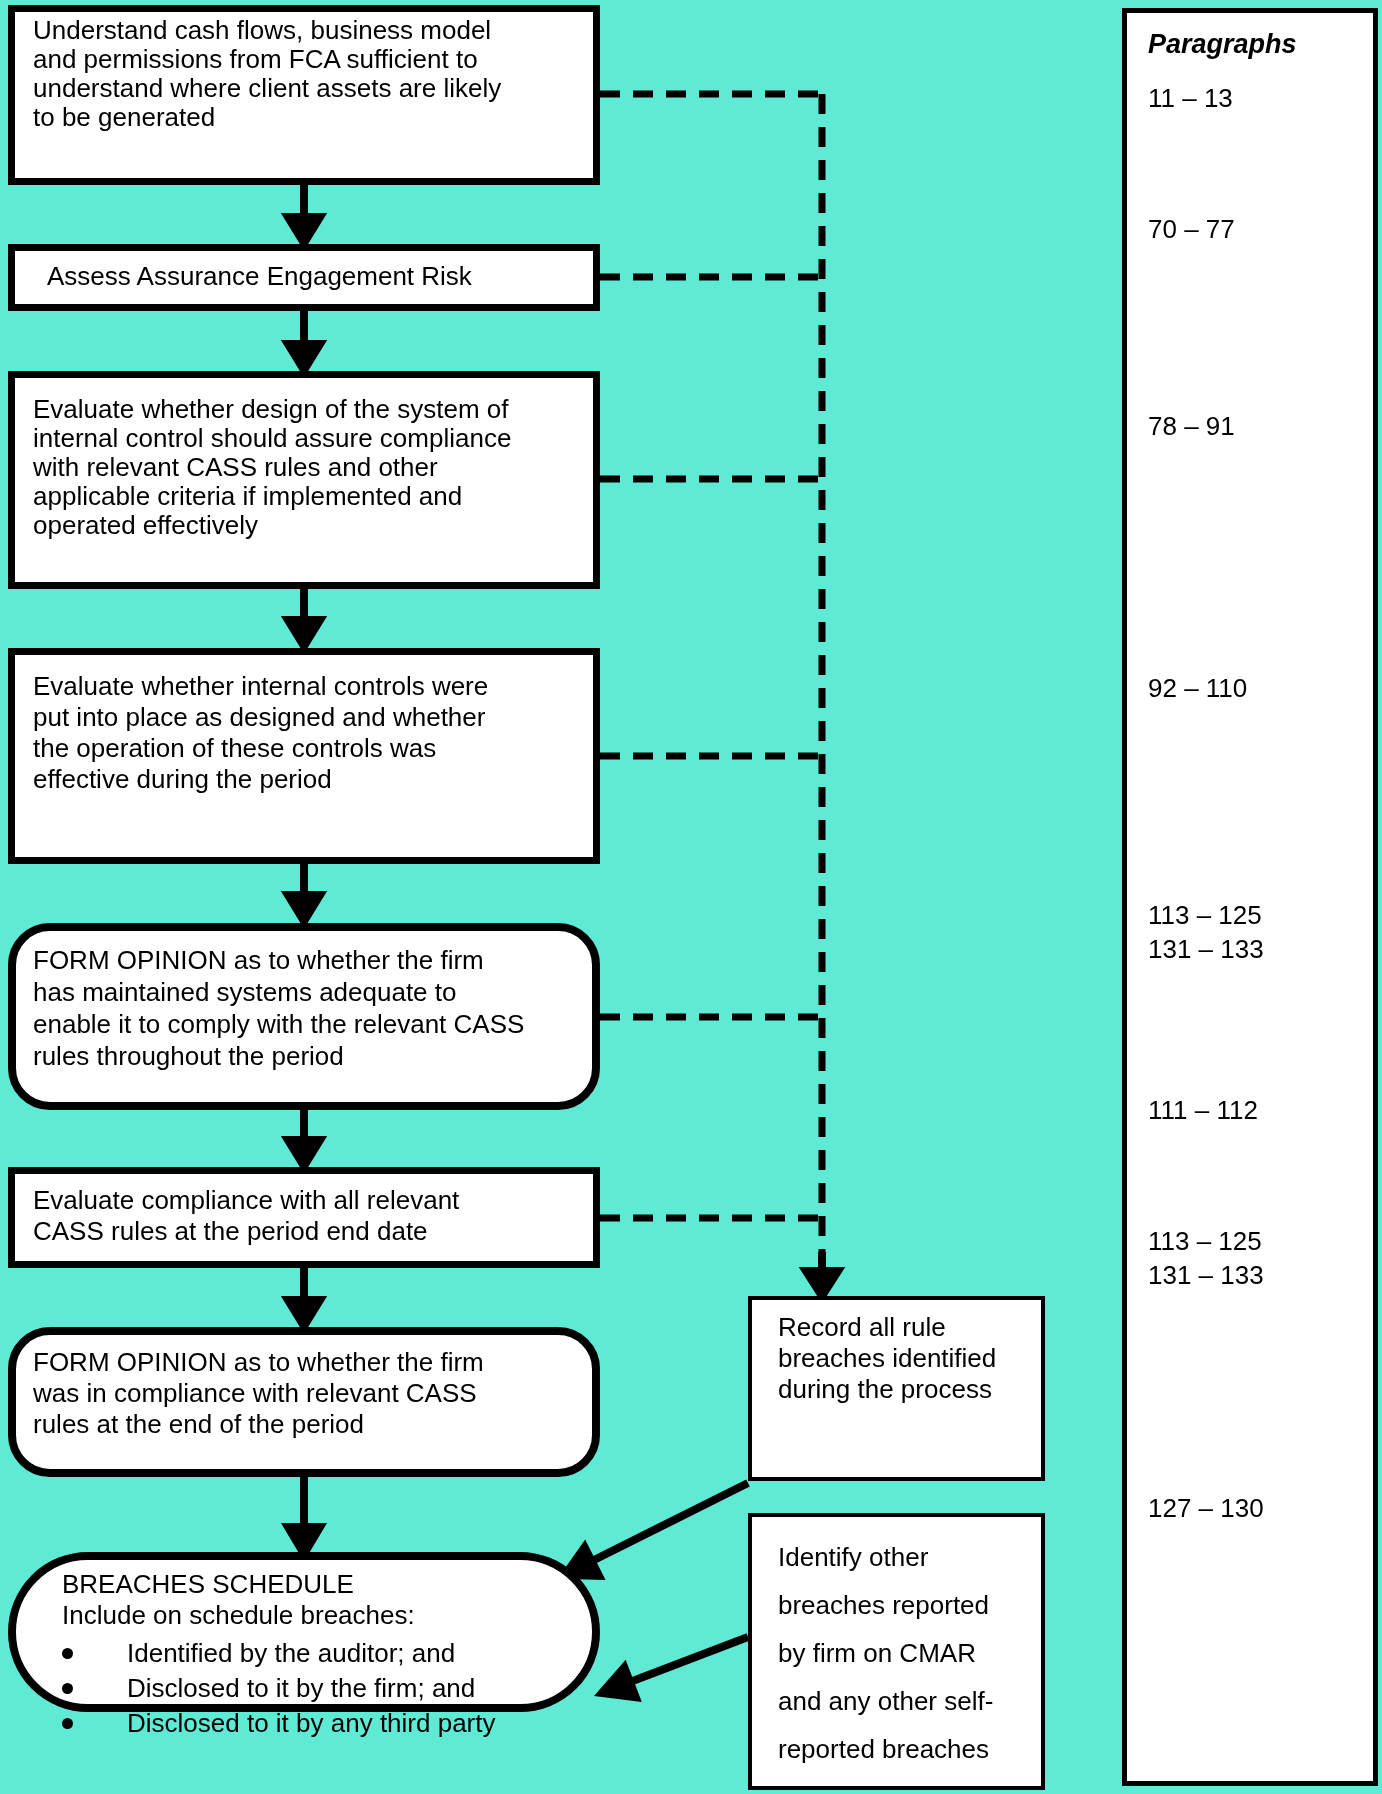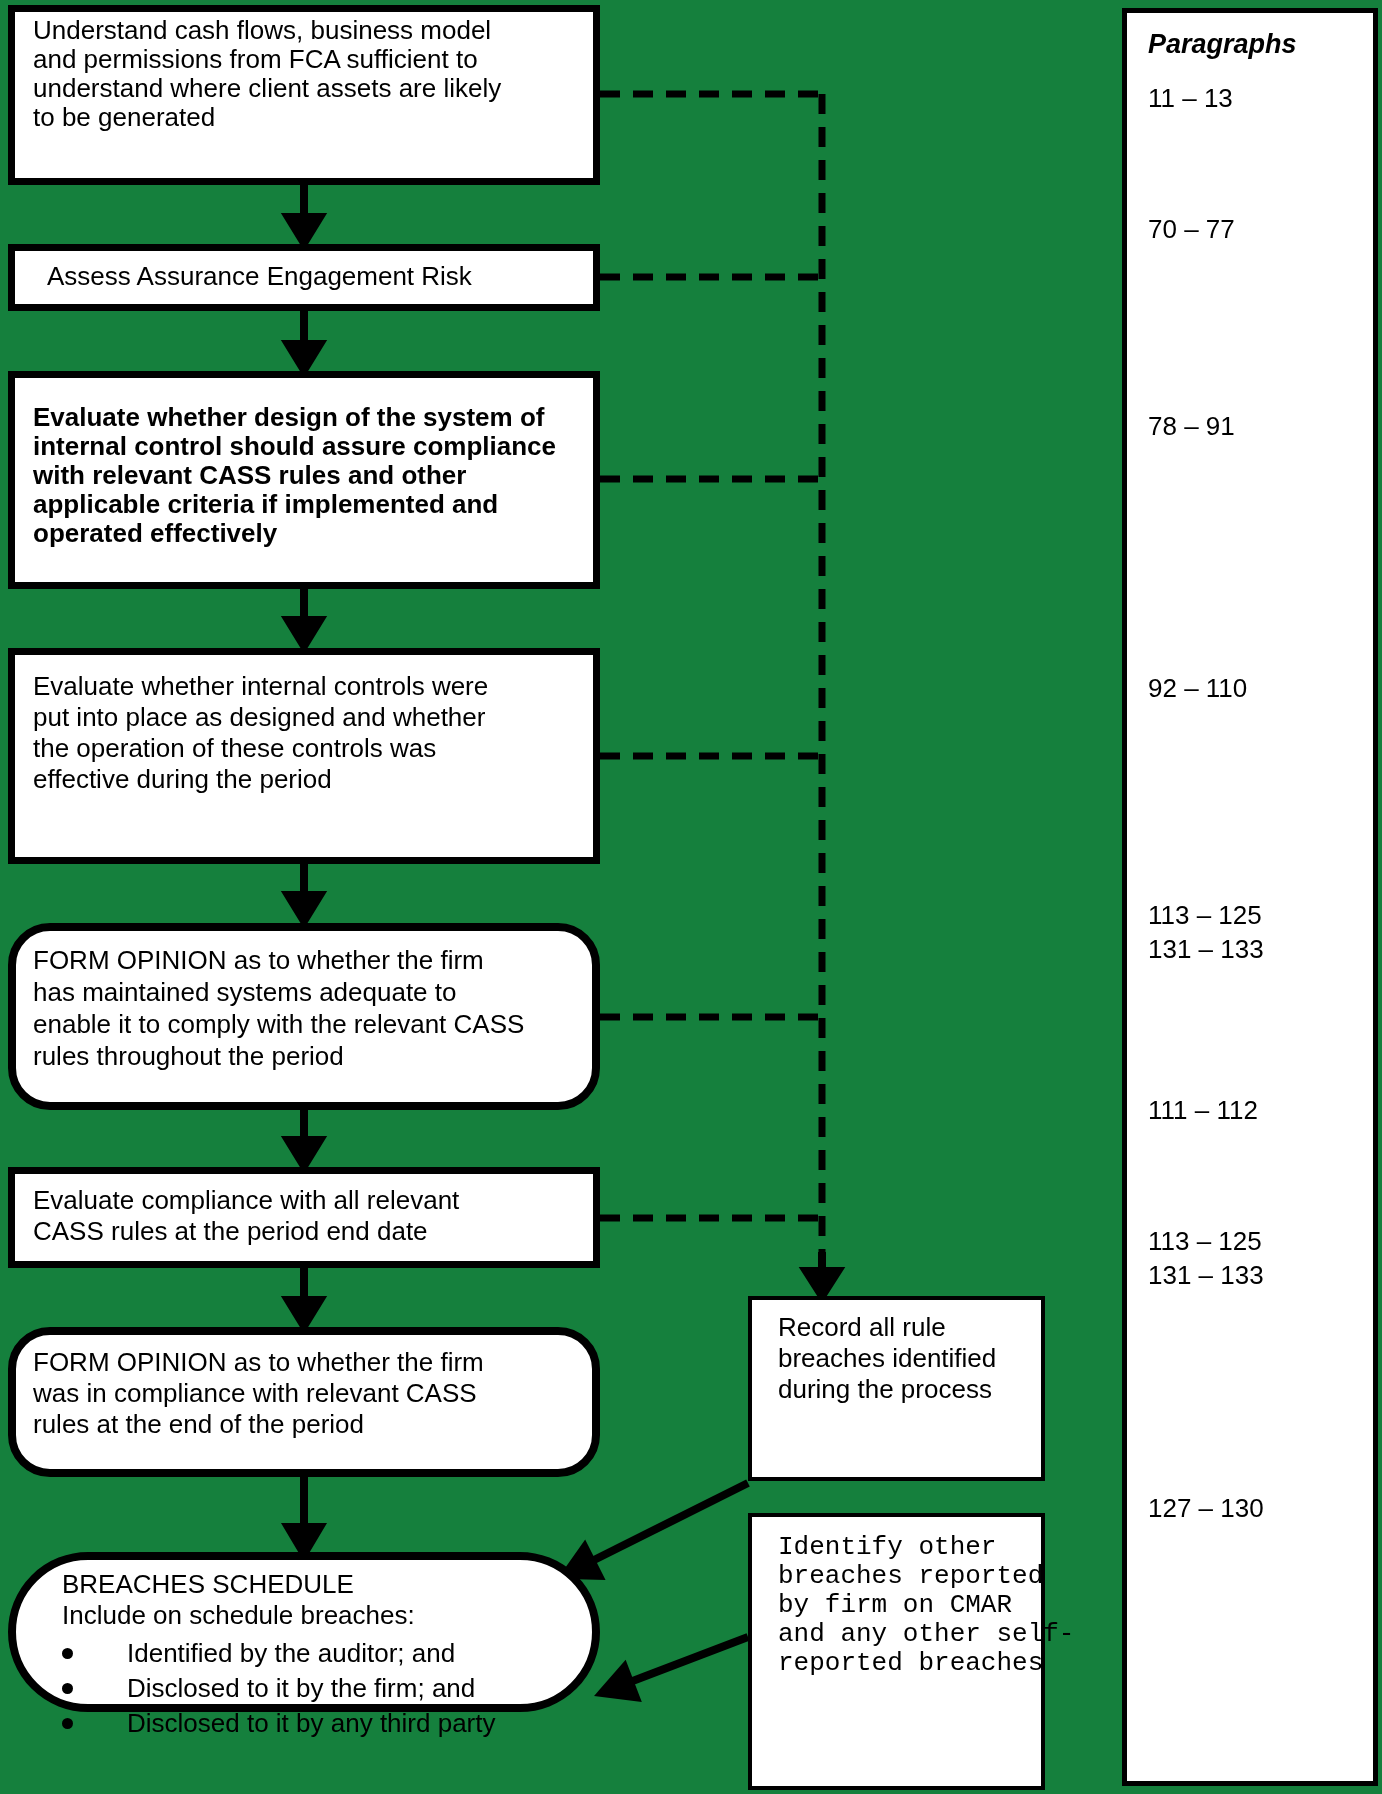--- a/index.html
+++ b/index.html
@@ -1,26 +1,26 @@
 <!DOCTYPE html>
 <html><head>
 <meta charset="utf-8">
 <style>
   html,body{margin:0;padding:0;background:#ffffff;}
   .canvas{
-    position:relative;width:1382px;height:1794px;background:#15803d;
+    position:relative;width:1382px;height:1794px;background:#5eead4;
     font-family:"Liberation Sans", sans-serif;color:#000;overflow:hidden;
   }
   .node{position:absolute;box-sizing:border-box;background:#fff;border:7px solid #000;}
   .node.rounded{border-width:8px;border-radius:42px;}
   .node.stadium{border-width:8px;border-radius:112px;}
   .node.thin{border-width:4px;}
   .panel{position:absolute;box-sizing:border-box;border:5px solid #000;background:#fff;}
   .txt{position:absolute;font-size:26px;line-height:29px;white-space:pre;color:#000;}
-  .lh31{line-height:31px;} .lh32{line-height:32px;} .lh33{line-height:29px;font-family:Liberation Mono, monospace;}
+  .lh31{line-height:31px;} .lh32{line-height:32px;} .lh33{line-height:48px;}
   .panel-header{position:absolute;font-size:27px;font-weight:bold;font-style:italic;white-space:pre;}
   .para-entry{position:absolute;font-size:26px;line-height:30px;white-space:pre;}
   .bullets{position:absolute;left:0;right:0;}
   .bullet-row{position:relative;height:35px;}
   .bullet-dot{position:absolute;left:46px;top:12px;width:11px;height:11px;border-radius:50%;background:#000;}
   .bullet-text{position:absolute;left:111px;top:0;font-size:26px;line-height:35px;white-space:pre;}
   svg.connectors{position:absolute;left:0;top:0;pointer-events:none;}
 </style>
 </head>
 <body>
@@ -73,21 +73,21 @@
 and permissions from FCA sufficient to
 understand where client assets are likely
 to be generated</div>
   </div>
 
   <div class="node" style="left:8px;top:244px;width:592px;height:67px;">
     <div class="txt" style="left:32px;top:11px;">Assess Assurance Engagement Risk</div>
   </div>
 
   <div class="node" style="left:8px;top:371px;width:592px;height:218px;">
-    <div class="txt" style="left:18px;top:25px;font-weight:bold;">Evaluate whether design of the system of
+    <div class="txt" style="left:18px;top:17px;">Evaluate whether design of the system of
 internal control should assure compliance
 with relevant CASS rules and other
 applicable criteria if implemented and
 operated effectively</div>
   </div>
 
   <div class="node" style="left:8px;top:648px;width:592px;height:216px;">
     <div class="txt lh31" style="left:18px;top:16px;">Evaluate whether internal controls were
 put into place as designed and whether
 the operation of these controls was

